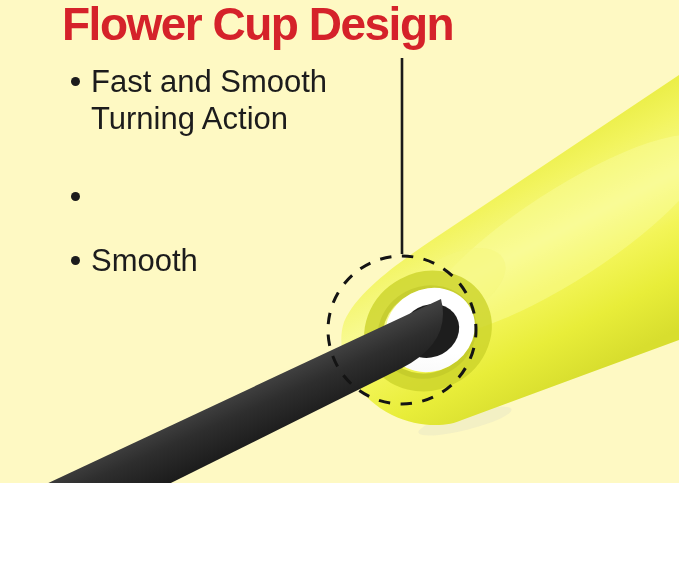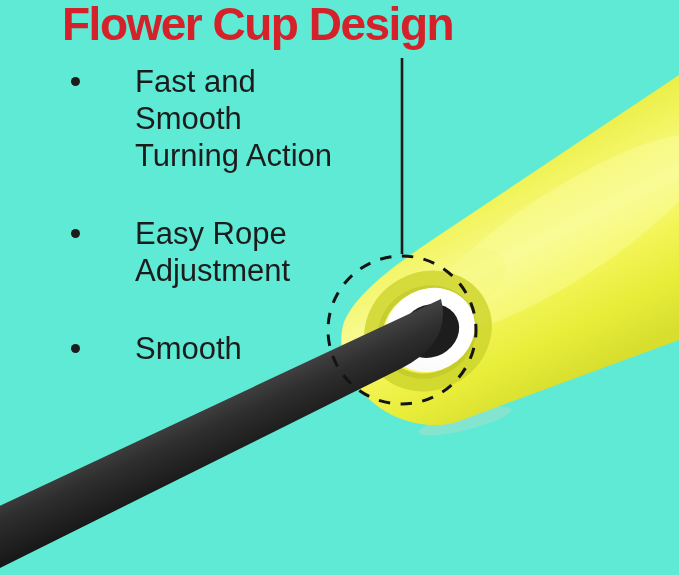--- a/index.html
+++ b/index.html
@@ -1,19 +1,19 @@
 <!DOCTYPE html>
 <html><head>
 <meta charset="utf-8">
 <style>
   html,body{margin:0;padding:0;background:#ffffff;}
   .page{
     position:relative;
-    width:679px;height:575px;
-    background:#5eead4;
+    width:679px;height:483px;
+    background:#fef9c3;
     overflow:hidden;
     font-family:"Liberation Sans", sans-serif;
   }
   .headline{
     position:absolute;
     left:62px; top:-2px;
     margin:0;
     font-size:46px;
     font-weight:bold;
     letter-spacing:-1.5px;
@@ -36,21 +36,21 @@
     line-height:37px;
     color:#1c1c1c;
   }
   .dot{
     flex:none;
     width:9px;height:9px;
     border-radius:50%;
     background:#1c1c1c;
     margin-top:14px;
   }
-  .feature-label{ white-space:pre-line;margin-left:44px; }
+  .feature-label{ white-space:pre-line; }
   .illustration{
     position:absolute;
     left:0; top:0;
     width:679px; height:575px;
   }
 </style>
 </head>
 <body>
 
 <div class="page">
@@ -58,22 +58,20 @@
   <h1 class="headline">Flower Cup Design</h1>
 
   <ul class="features">
     <li class="feature">
       <span class="dot"></span>
       <span class="feature-label">Fast and Smooth
 Turning Action</span>
     </li>
     <li class="feature">
       <span class="dot"></span>
-      <span class="feature-label">Easy Rope
-Adjustment</span>
     </li>
     <li class="feature">
       <span class="dot"></span>
       <span class="feature-label">Smooth</span>
     </li>
   </ul>
 
   <svg class="illustration" viewBox="0 0 679 575" xmlns="http://www.w3.org/2000/svg">
     <defs>
       <linearGradient id="bodyGrad" gradientUnits="userSpaceOnUse" x1="500" y1="148" x2="610" y2="364">

